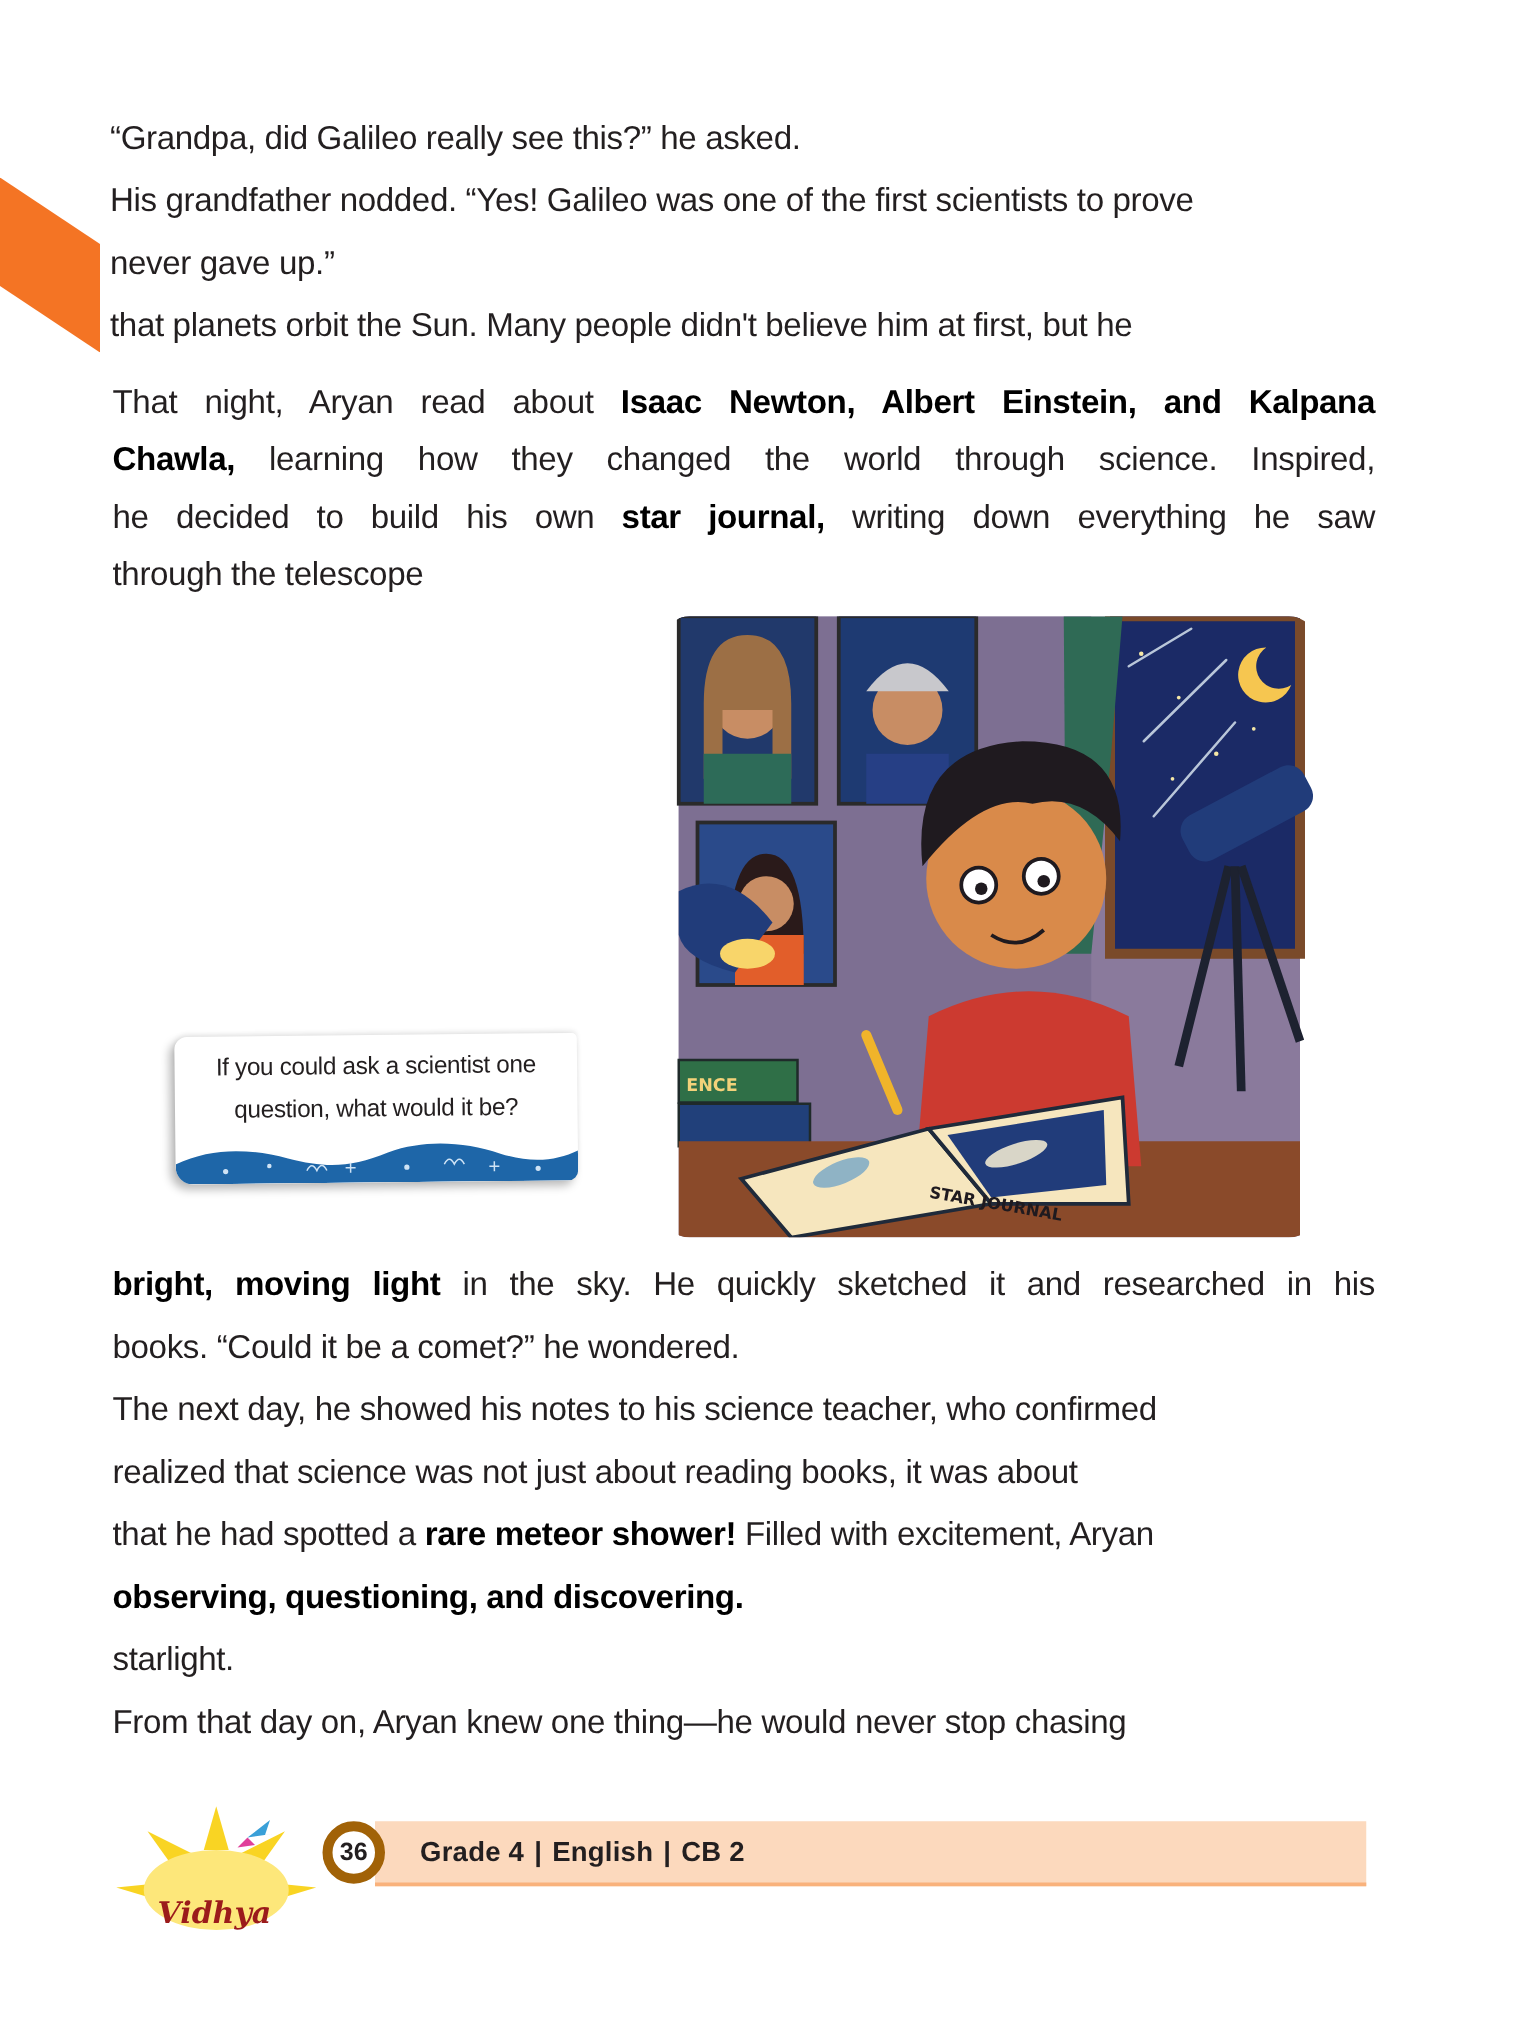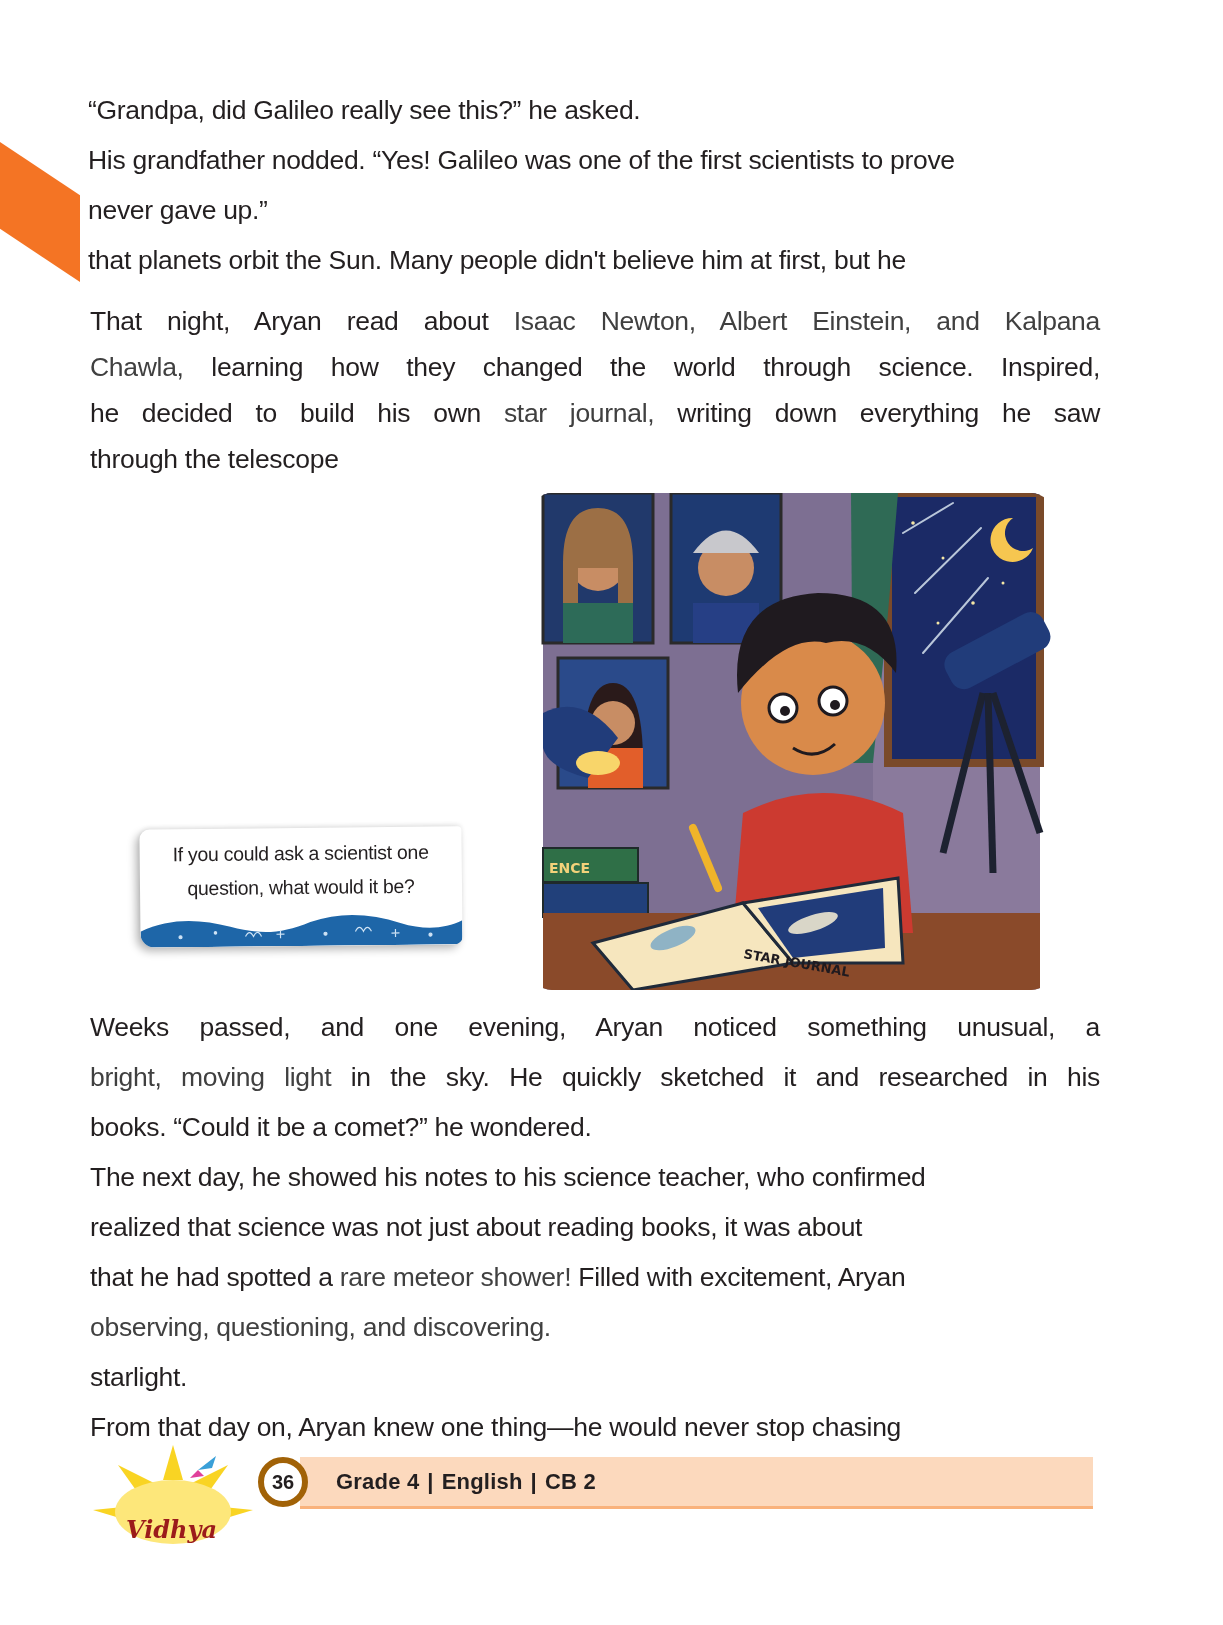--- a/index.html
+++ b/index.html
@@ -15,21 +15,21 @@
   .para {
     position: absolute; left: 90px; width: 1010px;
     font-size: 26.5px; letter-spacing: -0.3px;
   }
   .para .line { height: 50px; line-height: 50px; white-space: nowrap; }
   .para.p1 { left: 88px; top: 85px; }
   .para.p2 { top: 298px; line-height: 46px; }
   .para.p2 .line { height: 46px; line-height: 46px; }
   .para.p3 { top: 1002px; }
   .justify { text-align: justify; text-align-last: justify; }
-  .hl { color: #404040; font-weight: normal; }
+  .hl { color: #000000; font-weight: bold; }
 
   .question-card {
     position: absolute; left: 140px; top: 828px; width: 322px; height: 118px;
     background: #fff;
     border-radius: 10px 4px 8px 14px;
     transform: rotate(-0.6deg);
     box-shadow: -4px 4px 8px rgba(0,0,0,0.28), 0 -2px 4px rgba(0,0,0,0.08);
     overflow: hidden;
   }
   .question-card .q-text {
@@ -45,21 +45,21 @@
   }
   .illustration svg { display: block; width: 100%; height: 100%; }
 
   .footer-band {
     position: absolute; left: 300px; top: 1457px; width: 793px; height: 52px;
     background: #fcd9bd; border-bottom: 3px solid #f9b27c;
   }
   .page-circle {
     position: absolute; left: 258px; top: 1457px; width: 50px; height: 50px;
     border-radius: 50%; background: #fff;
-    border: 6px solid #a16207;
+    border: 8px solid #a16207;
     display: flex; align-items: center; justify-content: center;
     font-weight: bold; font-size: 20px; color: #231f20;
   }
   .footer-text {
     position: absolute; left: 336px; top: 1469px; font-size: 22px; font-weight: bold;
     color: #231f20; letter-spacing: 0.2px; white-space: nowrap;
   }
   .footer-text .sep { display: inline-block; margin: 0 8px; }
 
   .logo { position: absolute; left: 88px; top: 1440px; width: 170px; height: 110px; }
@@ -174,21 +174,20 @@
     <path d="M215,415 L340,395 L342,455 L250,465 Z" fill="#213c7a"></path>
     <ellipse cx="270" cy="430" rx="26" ry="8" fill="#d9d6c8" transform="rotate(-18 270 430)"></ellipse>
     <ellipse cx="130" cy="445" rx="24" ry="9" fill="#8fb3c5" transform="rotate(-22 130 445)"></ellipse>
     <text x="200" y="465" font-family="DejaVu Sans, sans-serif" font-weight="bold" font-size="13" fill="#1f1a1f" transform="rotate(10 200 465)">STAR JOURNAL</text>
 
     <line x1="150" y1="335" x2="175" y2="395" stroke="#f0b42a" stroke-width="8" stroke-linecap="round"></line>
   </svg>
 </div>
 
 <div class="para p3">
-  <div class="line justify">Weeks passed, and one evening, Aryan noticed something unusual, a</div>
   <div class="line justify"><span class="hl">bright, moving light</span><span> in the sky. He quickly sketched it and researched in his</span></div>
   <div class="line">books. “Could it be a comet?” he wondered.</div>
   <div class="line">The next day, he showed his notes to his science teacher, who confirmed</div>
   <div class="line">realized that science was not just about reading books, it was about</div>
   <div class="line"><span>that he had spotted a </span><span class="hl">rare meteor shower!</span><span> Filled with excitement, Aryan</span></div>
   <div class="line"><span class="hl">observing, questioning, and discovering.</span></div>
   <div class="line">starlight.</div>
   <div class="line">From that day on, Aryan knew one thing—he would never stop chasing</div>
 </div>
 

